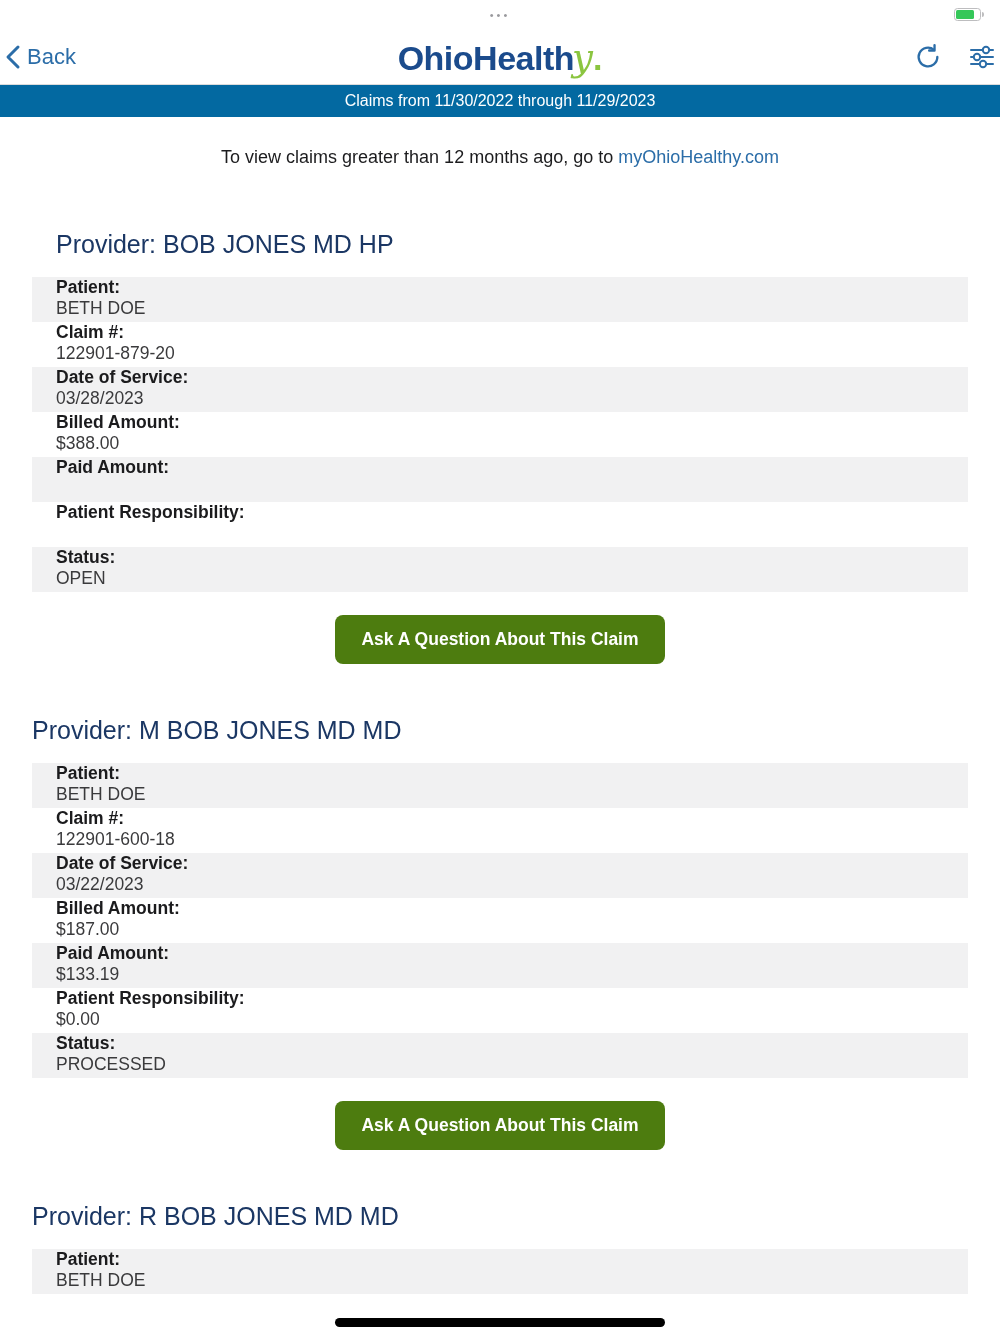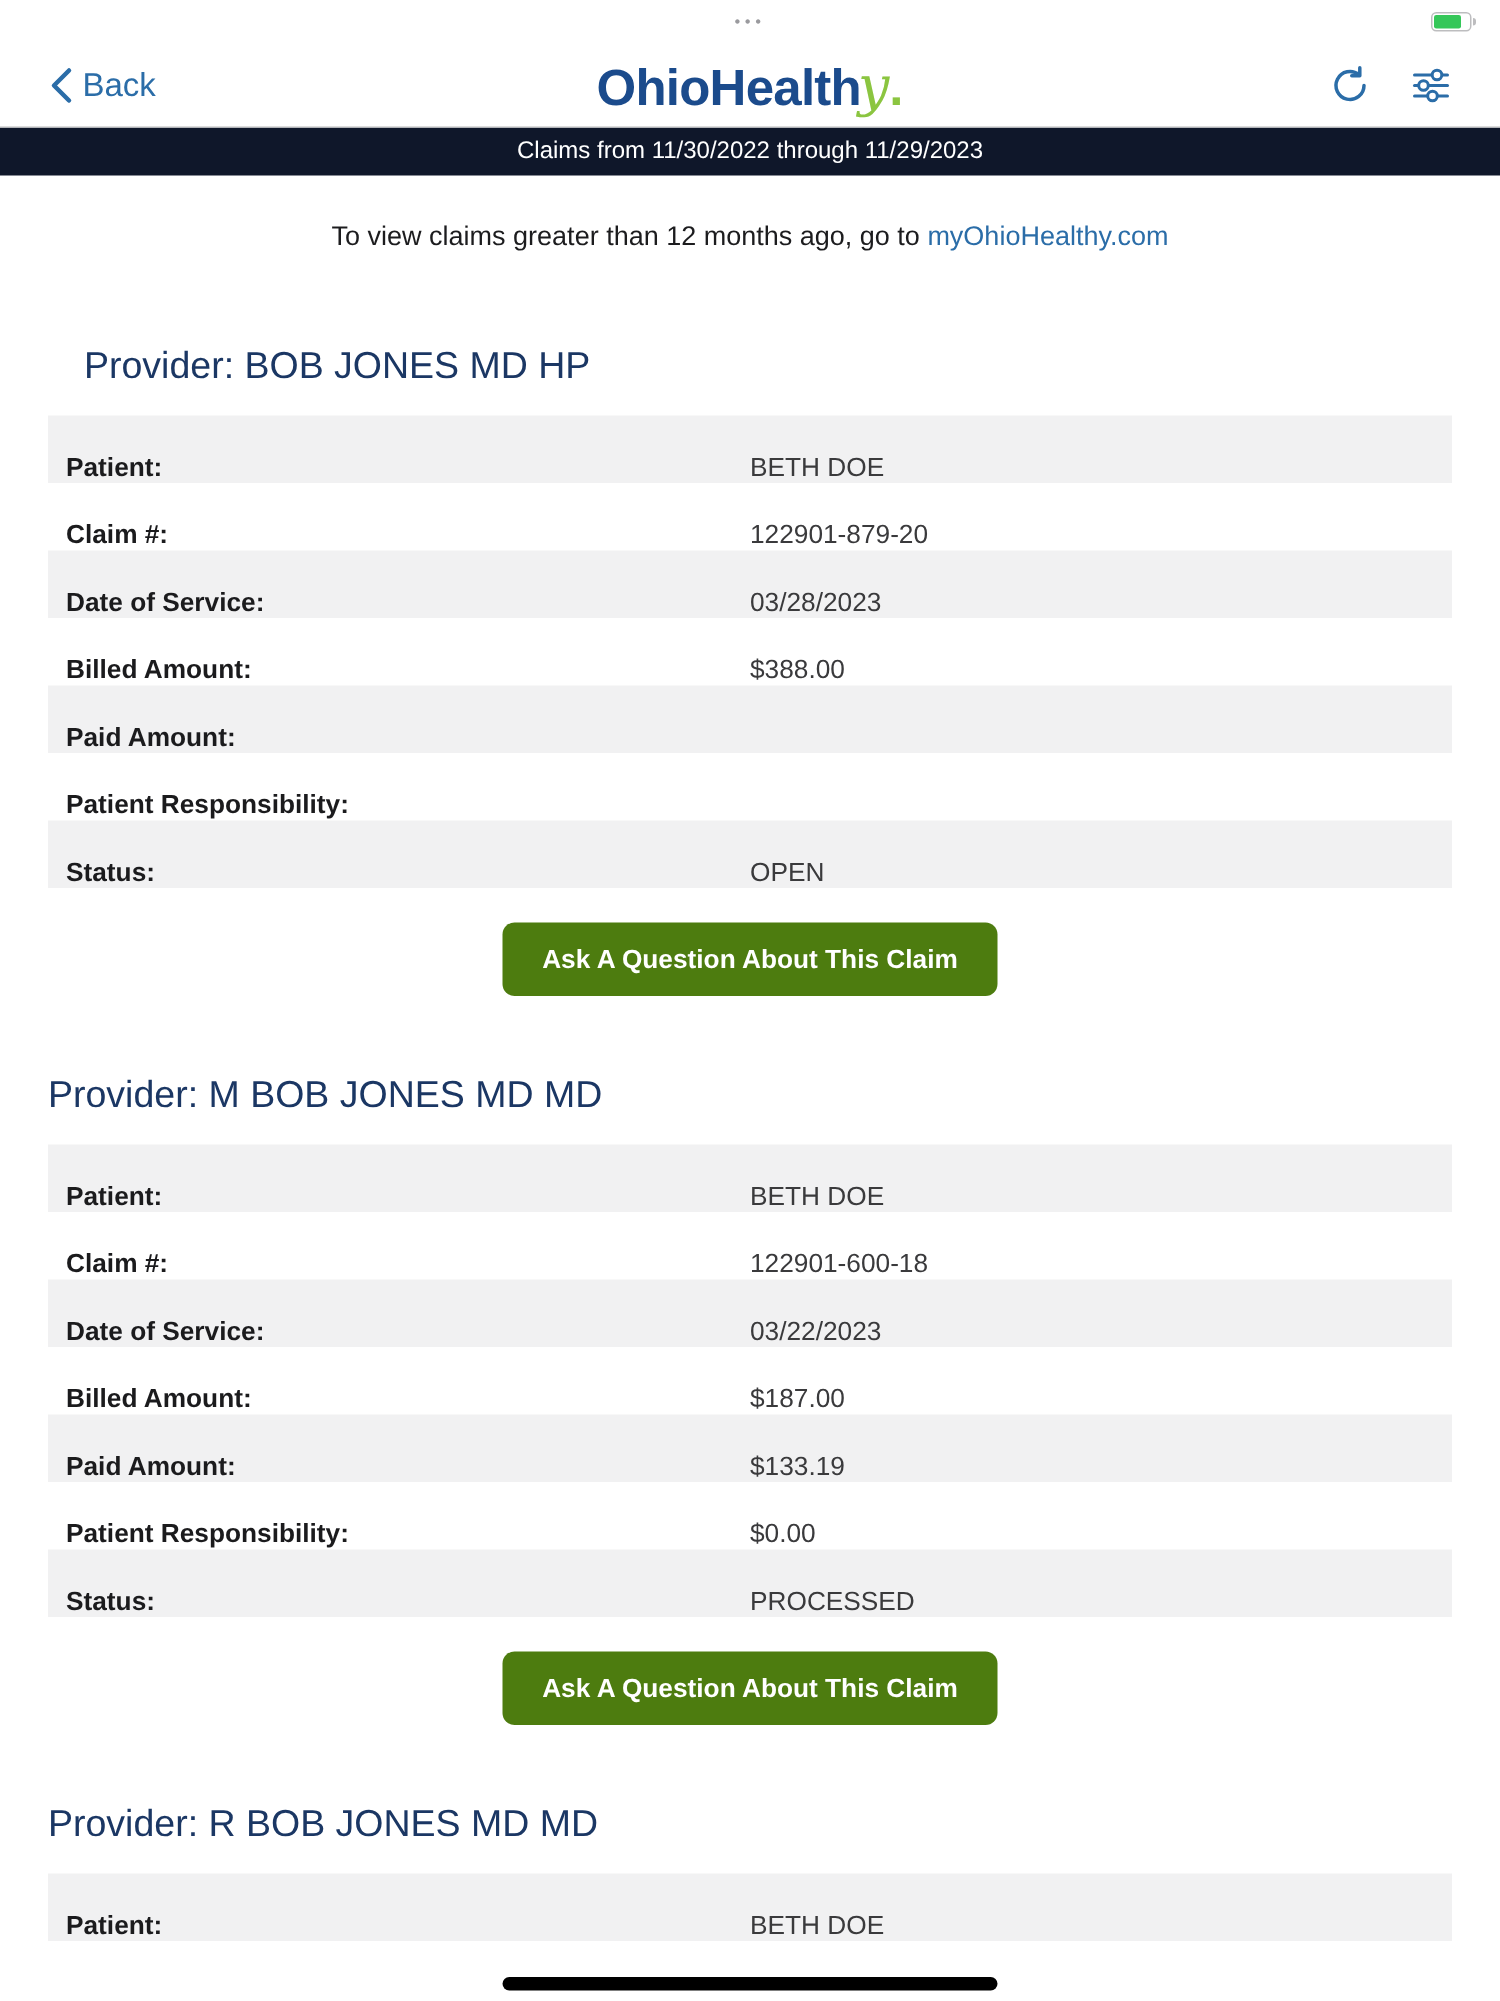--- a/index.html
+++ b/index.html
@@ -14,41 +14,41 @@
   
   .status-bar { height:30px; display:flex; align-items:center; justify-content:center; position:relative; }
   .status-dots { color:#9a9a9e; font-size:11px; letter-spacing:3px; line-height:1; }
   .battery { position:absolute; right:16px; top:8px; display:flex; align-items:center; }
   .battery-body { width:27px; height:13px; border:1px solid #bdbdbf; border-radius:3.5px; padding:1px; }
   .battery-fill { width:80%; height:100%; background:#35c759; border-radius:1.5px; }
   .battery-cap { width:2px; height:5px; background:#bdbdbf; border-radius:0 2px 2px 0; margin-left:1px; }
   
   .nav-header {
     height:55px; display:flex; align-items:center; justify-content:space-between;
-    padding:0 32px; border-bottom:1px solid #dcdcdc; position:relative;gap:28px;
+    padding:0 4px; border-bottom:1px solid #dcdcdc; position:relative;gap:28px;
   }
   .back-button { display:flex; align-items:center; gap:5px; color:#2b6da8; font-size:22px; cursor:pointer; background:none; border:none; font-family:inherit; }
   .logo { position:absolute; left:50%; transform:translateX(-50%); display:flex; align-items:baseline; white-space:nowrap;text-align:right; }
   .logo-main { color:#1b4b8c; font-weight:bold; font-size:34px; letter-spacing:-0.5px; }
   .logo-y { color:#8bc540; font-size:37px; font-style:italic; font-family:"DejaVu Serif", serif; margin-left:-2px; }
   .logo-dot { color:#8bc540; font-size:34px; font-weight:bold; }
   .header-actions { display:flex; align-items:center; gap:26px; }
   .icon-button { background:none; border:none; cursor:pointer; display:flex; align-items:center; padding:0; }
   
   .section-title { padding:20px 16px 16px; font-size:18px; color:#707070; letter-spacing:0.3px; }
   
-  .banner { background:#0f172a; color:#ffffff; text-align:center; font-size:16px; padding:7px 20px; }
+  .banner { background:#0369a1; color:#ffffff; text-align:center; font-size:16px; padding:7px 20px; }
   
   .notice { text-align:center; margin-top:30px; font-size:18px; color:#1c1c1e; }
   .notice a { color:#2b6da8; text-decoration:none; cursor:pointer; }
   
   .claims { padding:0 32px; }
   .provider { font-size:25px; font-weight:400; color:#1b3764; margin:52px 0 18px; }
   .claims section:first-child .provider { margin-top:62px;margin-left:24px; }
-  .claim-row { display:flex; align-items:flex-end; min-height:45px; padding:0 12px; font-size:17.5px; }
+  .claim-row { display:flex; align-items:flex-start; min-height:45px; padding:0 24px; font-size:17.5px;flex-direction:column; }
   .claim-row:nth-child(odd) { background:#f1f1f2; }
   .row-label { flex:0 0 50%; font-weight:bold; color:#1b1b1d; }
   .row-value { color:#3a3a3c; }
   .ask-button {
     display:block; margin:23px auto 0; background:#4d7c0f; color:#ffffff;
     border:none; border-radius:8px; font-family:inherit; font-weight:bold;
     font-size:17.5px; padding:14px 26px; cursor:pointer;
   }
   
   .home-indicator {

